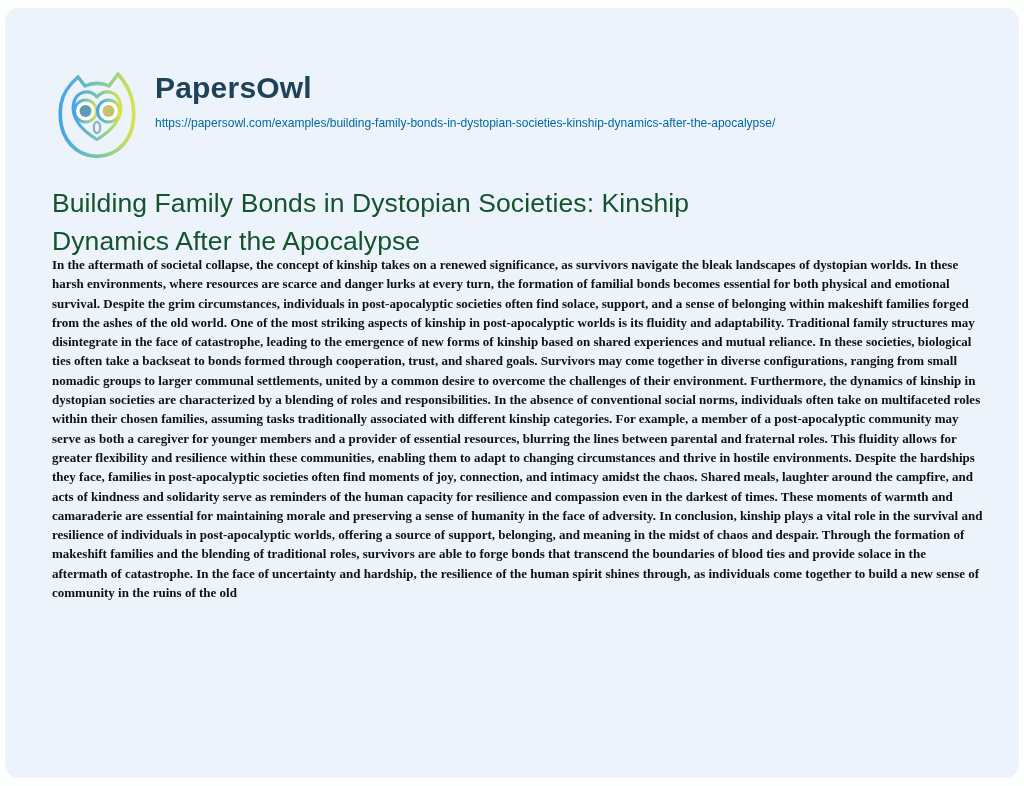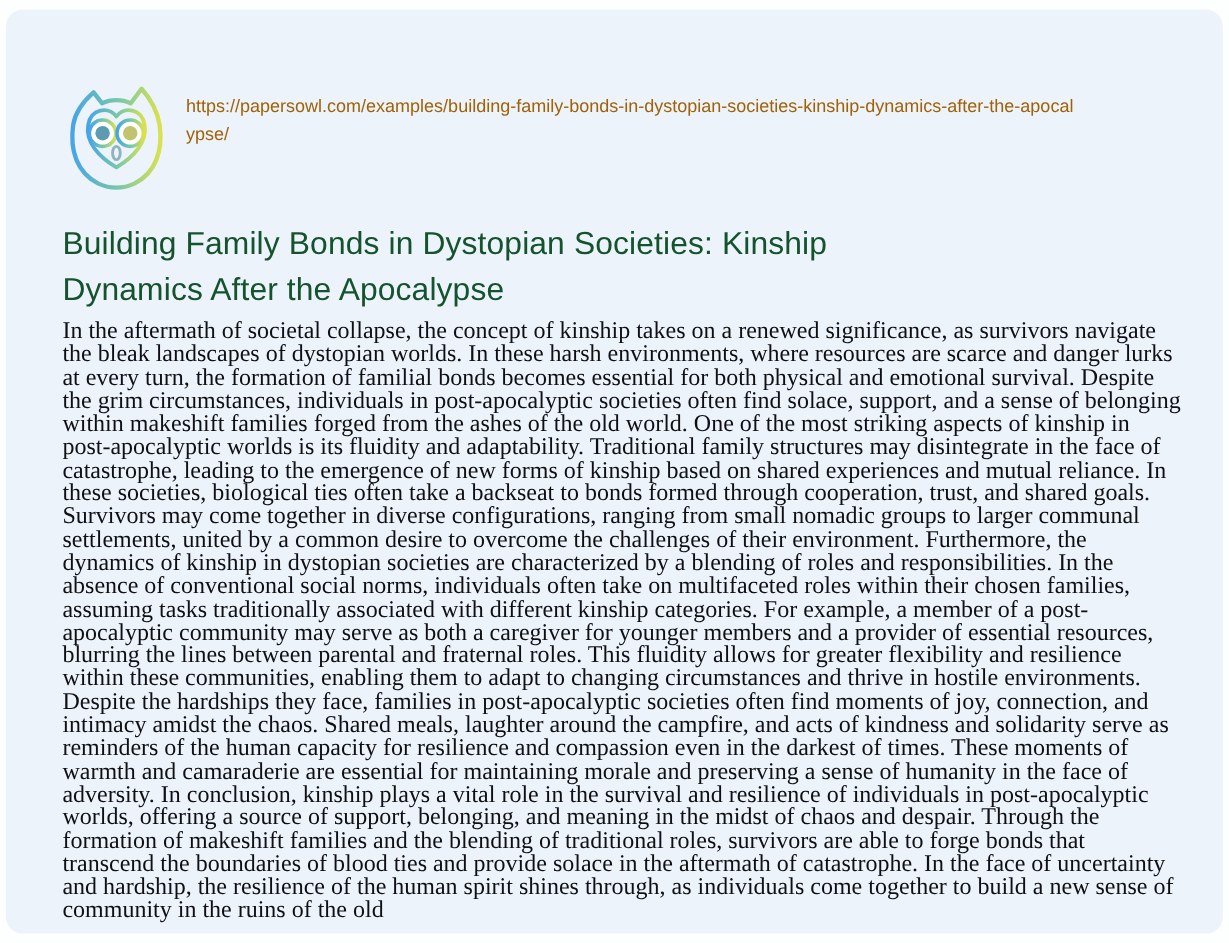--- a/index.html
+++ b/index.html
@@ -38,49 +38,50 @@
     font-weight: bold;
     color: #1f4258;
     letter-spacing: 0.2px;
     line-height: 34px;
   }
 
   .source-url {
     display: block;
     margin-top: 6px;
     max-width: 740px;
-    font-size: 15px;
+    font-size: 12px;
     line-height: 24px;
-    color: #a16207;
+    color: #0369a1;
     text-decoration: none;
     word-break: break-all;
     cursor: pointer;
   }
 
   .essay-title {
     position: absolute;
     top: 176px;
     left: 47px;
     width: 640px;
     font-size: 26.5px;
     font-weight: 400;
     line-height: 38px;
     color: #14532d;
     letter-spacing: 0.1px;
   }
 
   .essay-body {
     position: absolute;
-    top: 259px;
+    top: 247px;
     left: 47px;
     width: 932px;
     font-family: "Liberation Serif", serif;
-    font-size: 20px;
+    font-size: 13px;
     line-height: 19.3px;
     color: #101014;
+    font-weight: bold;
   }
 </style>
 </head>
 <body>
 
 <div class="canvas">
 
   <div class="header">
 
     <div class="logo">
@@ -101,20 +102,21 @@
         <circle cx="38.5" cy="46" r="6" fill="#5d9bb0"></circle>
 
         <circle cx="61.5" cy="46" r="11" fill="#ffffff" stroke="url(#owlGrad)" stroke-width="3"></circle>
         <circle cx="61.5" cy="46" r="6" fill="#c2c46d"></circle>
 
         <ellipse cx="50" cy="62.5" rx="3.2" ry="5.5" fill="none" stroke="#8fb4c0" stroke-width="2.4"></ellipse>
       </svg>
     </div>
 
     <div class="brand-block">
+      <div class="brand-name">PapersOwl</div>
       <a class="source-url">https://papersowl.com/examples/building-family-bonds-in-dystopian-societies-kinship-dynamics-after-the-apocalypse/</a>
     </div>
 
   </div>
 
   <h1 class="essay-title">Building Family Bonds in Dystopian Societies: Kinship Dynamics After the Apocalypse</h1>
 
   <p class="essay-body">In the aftermath of societal collapse, the concept of kinship takes on a renewed significance, as survivors navigate the bleak landscapes of dystopian worlds. In these harsh environments, where resources are scarce and danger lurks at every turn, the formation of familial bonds becomes essential for both physical and emotional survival. Despite the grim circumstances, individuals in post-apocalyptic societies often find solace, support, and a sense of belonging within makeshift families forged from the ashes of the old world. One of the most striking aspects of kinship in post-apocalyptic worlds is its fluidity and adaptability. Traditional family structures may disintegrate in the face of catastrophe, leading to the emergence of new forms of kinship based on shared experiences and mutual reliance. In these societies, biological ties often take a backseat to bonds formed through cooperation, trust, and shared goals. Survivors may come together in diverse configurations, ranging from small nomadic groups to larger communal settlements, united by a common desire to overcome the challenges of their environment. Furthermore, the dynamics of kinship in dystopian societies are characterized by a blending of roles and responsibilities. In the absence of conventional social norms, individuals often take on multifaceted roles within their chosen families, assuming tasks traditionally associated with different kinship categories. For example, a member of a post-apocalyptic community may serve as both a caregiver for younger members and a provider of essential resources, blurring the lines between parental and fraternal roles. This fluidity allows for greater flexibility and resilience within these communities, enabling them to adapt to changing circumstances and thrive in hostile environments. Despite the hardships they face, families in post-apocalyptic societies often find moments of joy, connection, and intimacy amidst the chaos. Shared meals, laughter around the campfire, and acts of kindness and solidarity serve as reminders of the human capacity for resilience and compassion even in the darkest of times. These moments of warmth and camaraderie are essential for maintaining morale and preserving a sense of humanity in the face of adversity. In conclusion, kinship plays a vital role in the survival and resilience of individuals in post-apocalyptic worlds, offering a source of support, belonging, and meaning in the midst of chaos and despair. Through the formation of makeshift families and the blending of traditional roles, survivors are able to forge bonds that transcend the boundaries of blood ties and provide solace in the aftermath of catastrophe. In the face of uncertainty and hardship, the resilience of the human spirit shines through, as individuals come together to build a new sense of community in the ruins of the old</p>
 
 </div>

